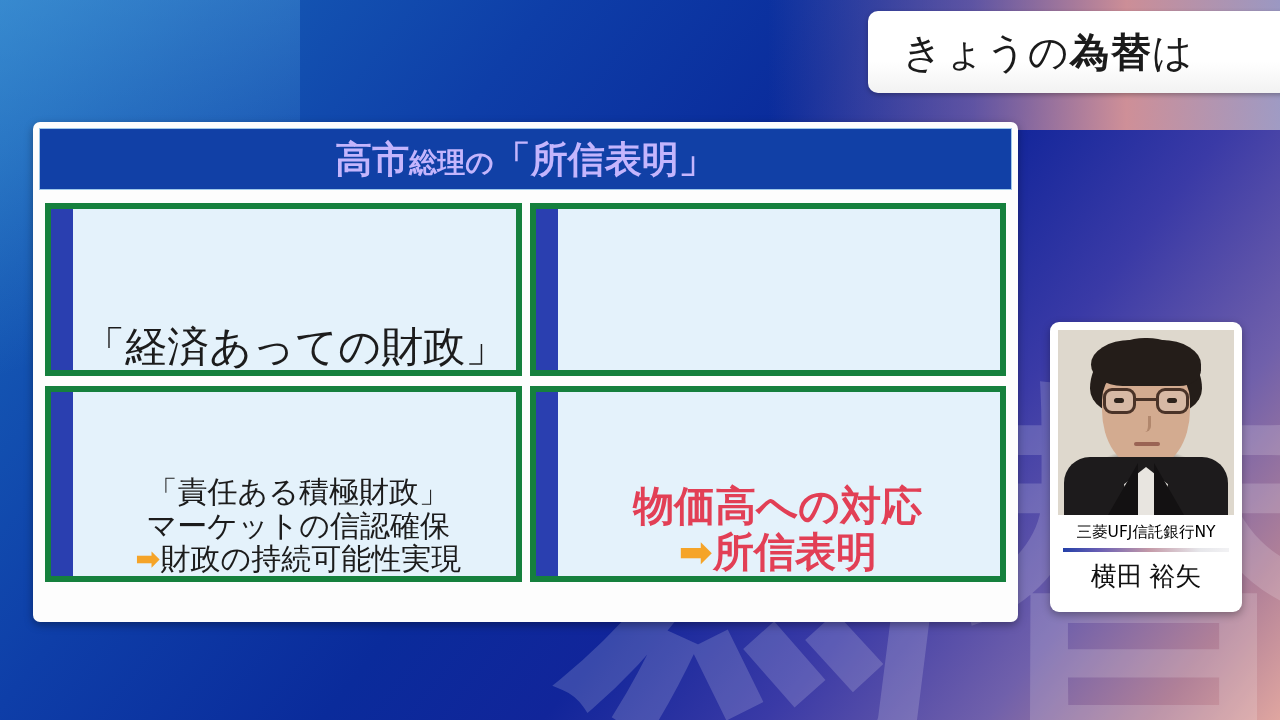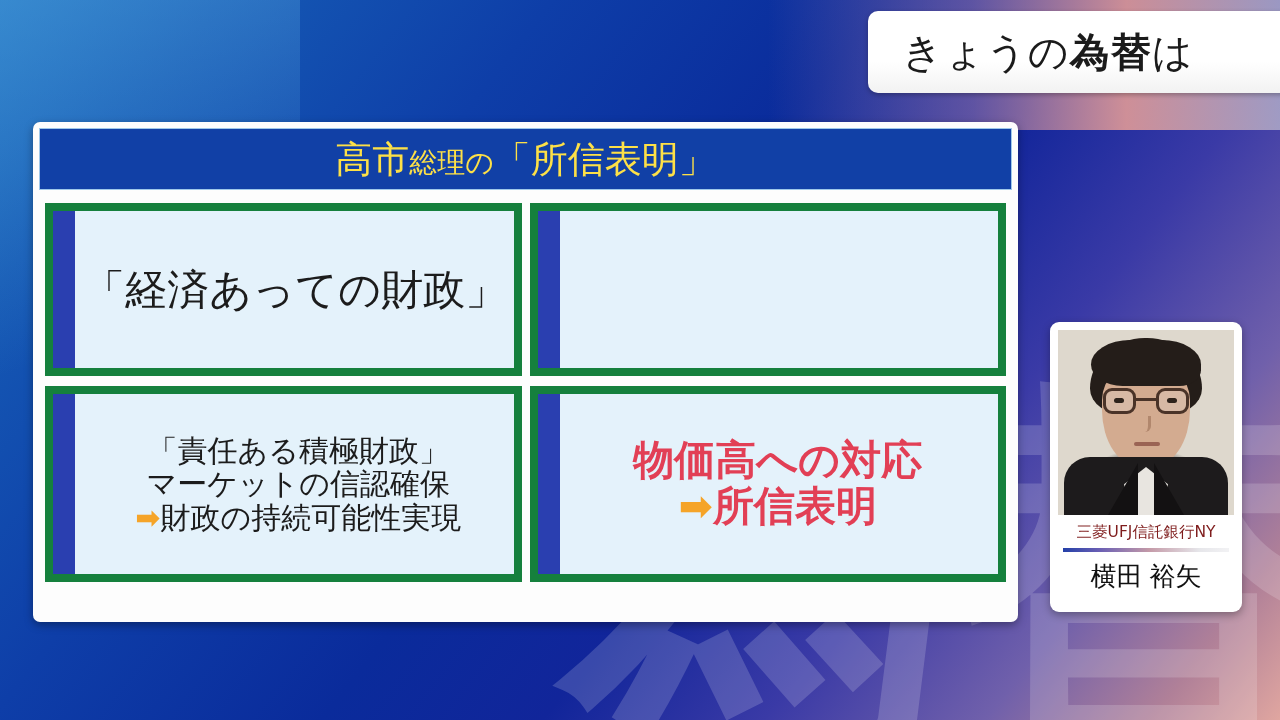--- a/index.html
+++ b/index.html
@@ -85,45 +85,45 @@
   }
 
   #title-bar {
     height:62px;
     margin:0 0 0 0;
     background:#1140a6;
     border:1px solid #9fc8ea;
     display:flex; align-items:center; justify-content:center;
   }
   #title-bar .ttl {
-    color:#fde047;
-    font-weight:400;
+    color:#c4b5fd;
+    font-weight:700;
     white-space:nowrap;
     font-family:"DejaVu Sans", sans-serif;
     letter-spacing:0px;
     line-height:1;
   }
   .t-big   { font-size:37px; }
   .t-small { font-size:28px; }
 
   
   #panel-grid {
     margin-top:13px;
     display:grid;
     grid-template-columns:1fr 1fr;
     grid-template-rows:173px 196px;
     gap:10px 8px;
     padding:0 6px 0 6px;
   }
   .panel {
     position:relative;
     background:#e4f2fb;
-    border:8px solid #15803d;
+    border:6px solid #15803d;
     display:flex;
-    align-items:center;
+    align-items:flex-end;
     justify-content:center;
     overflow:hidden;
   }
   .panel .accent {
     position:absolute; left:0; top:0; bottom:0; width:22px;
     background:#2a3fb0;
   }
   .panel .ptext {
     position:relative;
     z-index:2;
@@ -223,37 +223,37 @@
   #portrait-photo .lapel-l, #portrait-photo .lapel-r {
     position:absolute; bottom:0; width:30px; height:52px; background:#131112;
   }
   #portrait-photo .lapel-l { left:50px; clip-path:polygon(100% 0, 100% 100%, 0 100%); }
   #portrait-photo .lapel-r { left:96px; clip-path:polygon(0 0, 100% 100%, 0 100%); }
 
   #portrait-company {
     margin-top:7px;
     text-align:center;
     font-size:15.5px;
-    color:#7f1d1d;
+    color:#000000;
     white-space:nowrap;
     font-family:"DejaVu Sans", sans-serif;
   }
   #portrait-divider {
     margin:5px auto 0 auto;
     width:166px; height:4px;
     background:linear-gradient(90deg,#2440a8 0%,#6a5fb4 22%,#c49aa8 52%,#e6e6ea 82%,#f2f2f4 100%);
   }
   #portrait-name {
     margin-top:7px;
     text-align:center;
     font-size:26px;
     font-weight:500;
     color:#111;
     white-space:nowrap;
-    font-family:Liberation Sans, sans-serif;
+    font-family:Liberation Serif, serif;
   }
 </style>
 </head>
 <body>
 
 <div id="bg">
   <div id="bg-top-tint"></div>
   <div id="bg-left-lighten"></div>
   <div id="watermark">為替</div>
 </div>

